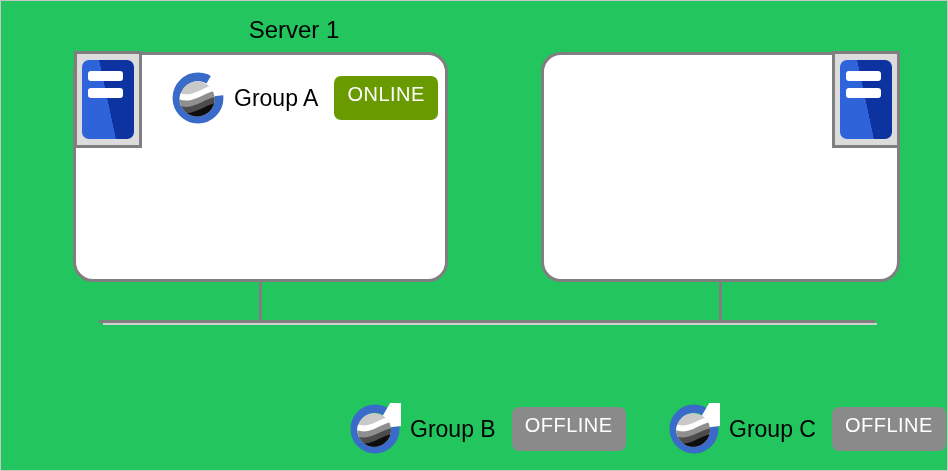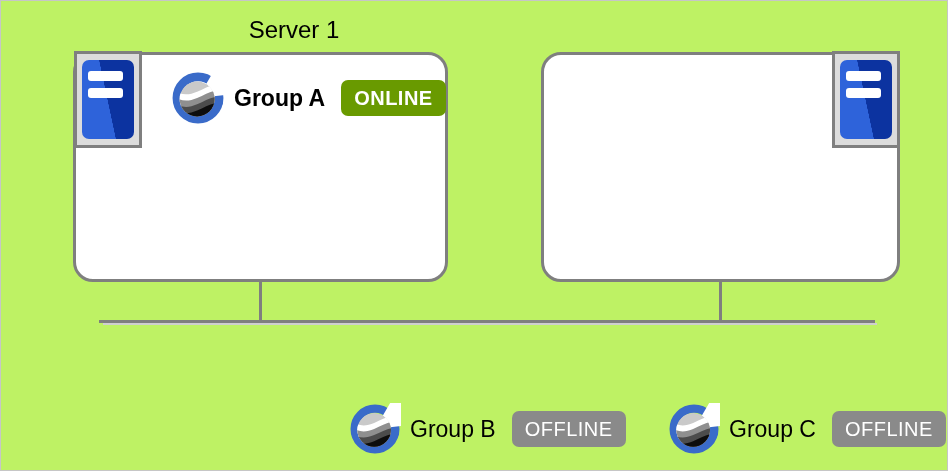--- a/index.html
+++ b/index.html
@@ -1,16 +1,16 @@
 <!DOCTYPE html>
 <html><head>
 <meta charset="utf-8">
 <style>
   html,body{margin:0;padding:0;background:#fff;font-family:"Liberation Sans",sans-serif;}
-  #canvas{position:relative;width:948px;height:471px;background:#bef264;
+  #canvas{position:relative;width:948px;height:471px;background:#22c55e;
           border:1px solid #C6C6C6;box-sizing:border-box;overflow:hidden;}
 
   .server-title{position:absolute;top:15px;width:200px;text-align:center;
                 font-size:24px;line-height:28px;color:#000;}
   .t1{left:193px;} .t2{left:595px;}
 
   .server-box{position:absolute;top:51px;height:224px;background:#fff;
               border:3px solid #7F7F7F;border-radius:20px;}
   .box1{left:72px;width:369px;}
   .box2{left:540px;width:353px;}
@@ -22,28 +22,28 @@
          background:linear-gradient(78deg,#2E63DA 49%,#0C33A0 49.5%);}
   .sbar{position:absolute;left:6px;width:35px;height:10px;background:#fff;border-radius:3px;}
   .sb1{top:11px;} .sb2{top:28px;}
 
   .connector{position:absolute;top:278px;width:3px;height:43px;background:#7F7F7F;z-index:1;}
   .c1{left:258px;} .c2{left:718px;}
   .bus{position:absolute;left:98px;top:319px;width:776px;height:3px;background:#7F7F7F;}
   .bus-shadow{position:absolute;left:102px;top:322px;width:774px;height:2px;background:#CFCFCF;}
 
   .group-row{position:absolute;display:flex;align-items:center;z-index:4;}
-  .row-a{left:170px;top:70px;height:54px;font-weight:bold;}
+  .row-a{left:170px;top:70px;height:54px;}
   .row-b{left:348px;top:402px;height:52px;}
   .row-c{left:667px;top:402px;height:52px;}
   .ag-icon{flex:0 0 auto;}
   .row-a .ag-icon{width:54px;height:54px;}
   .row-b .ag-icon,.row-c .ag-icon{width:52px;height:52px;}
   .group-label{margin-left:9px;font-size:23px;color:#000;white-space:nowrap;}
-  .badge{margin-left:16px;height:36px;line-height:36px;padding:0 13px;border-radius:7px;
+  .badge{margin-left:16px;height:44px;line-height:36px;padding:0 13px;border-radius:7px;
          color:#fff;font-size:20px;letter-spacing:0.5px;white-space:nowrap;}
 
   .hidden-defs{position:absolute;width:0;height:0;overflow:hidden;}
 </style>
 </head>
 <body>
 
 <div id="canvas">
 
   <svg class="hidden-defs" aria-hidden="true">

